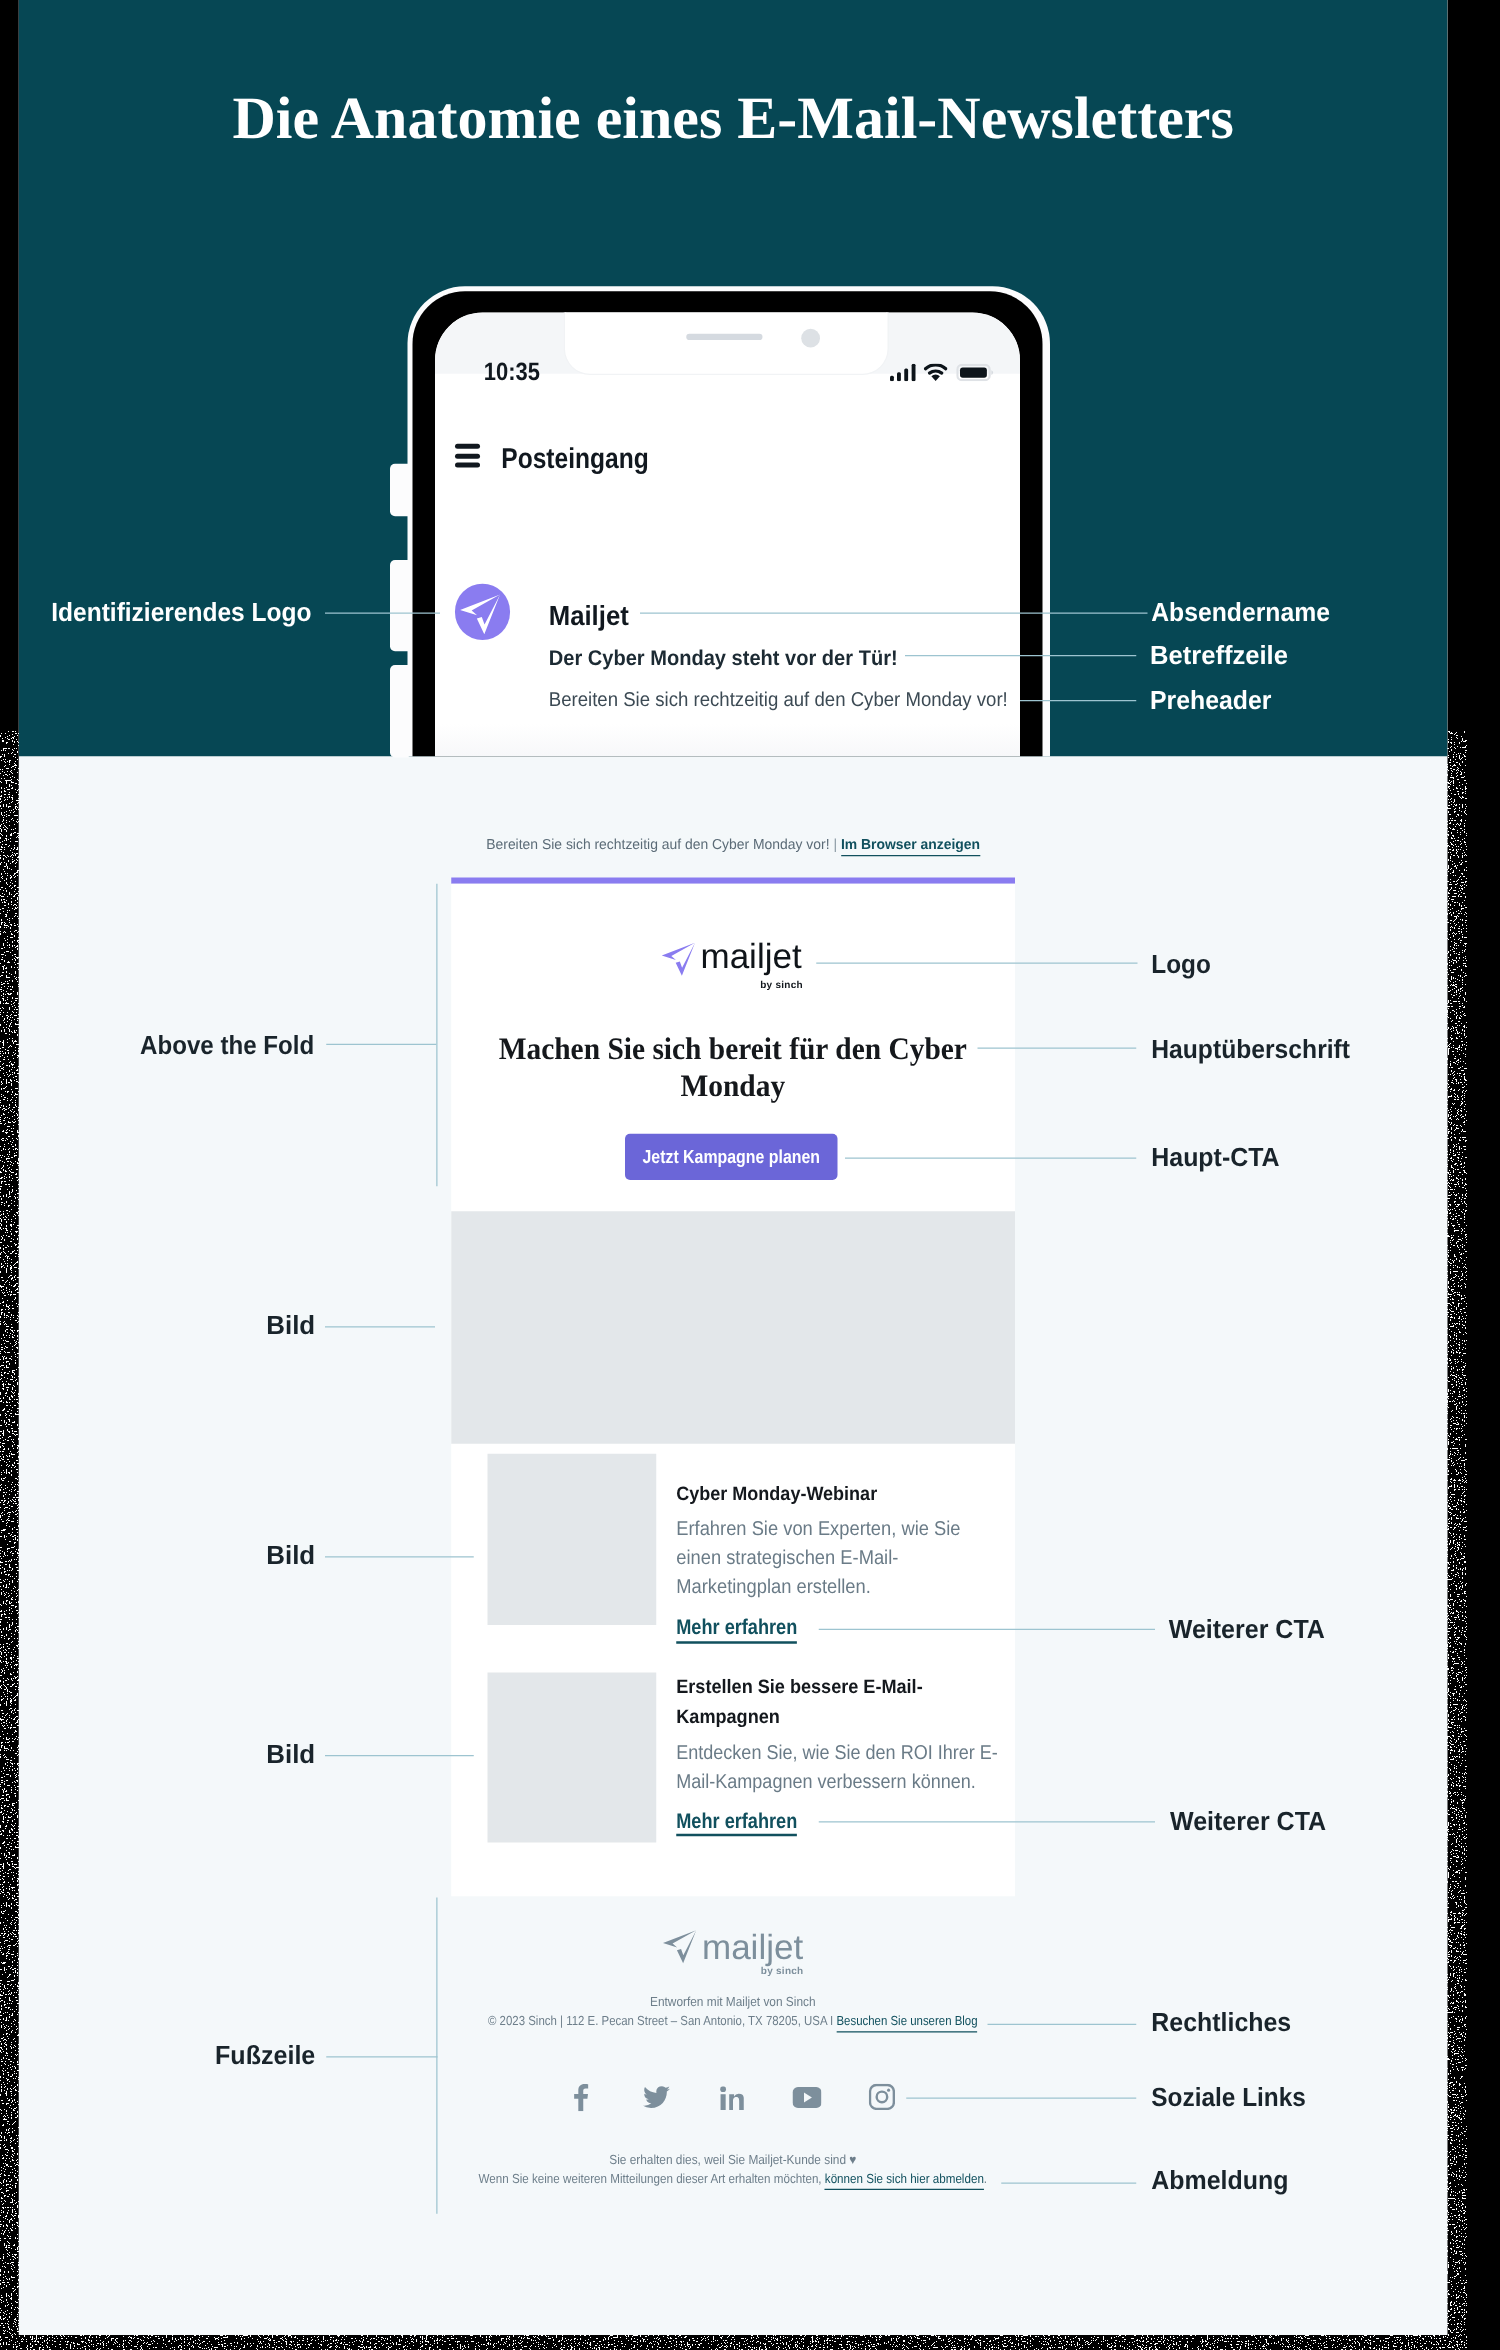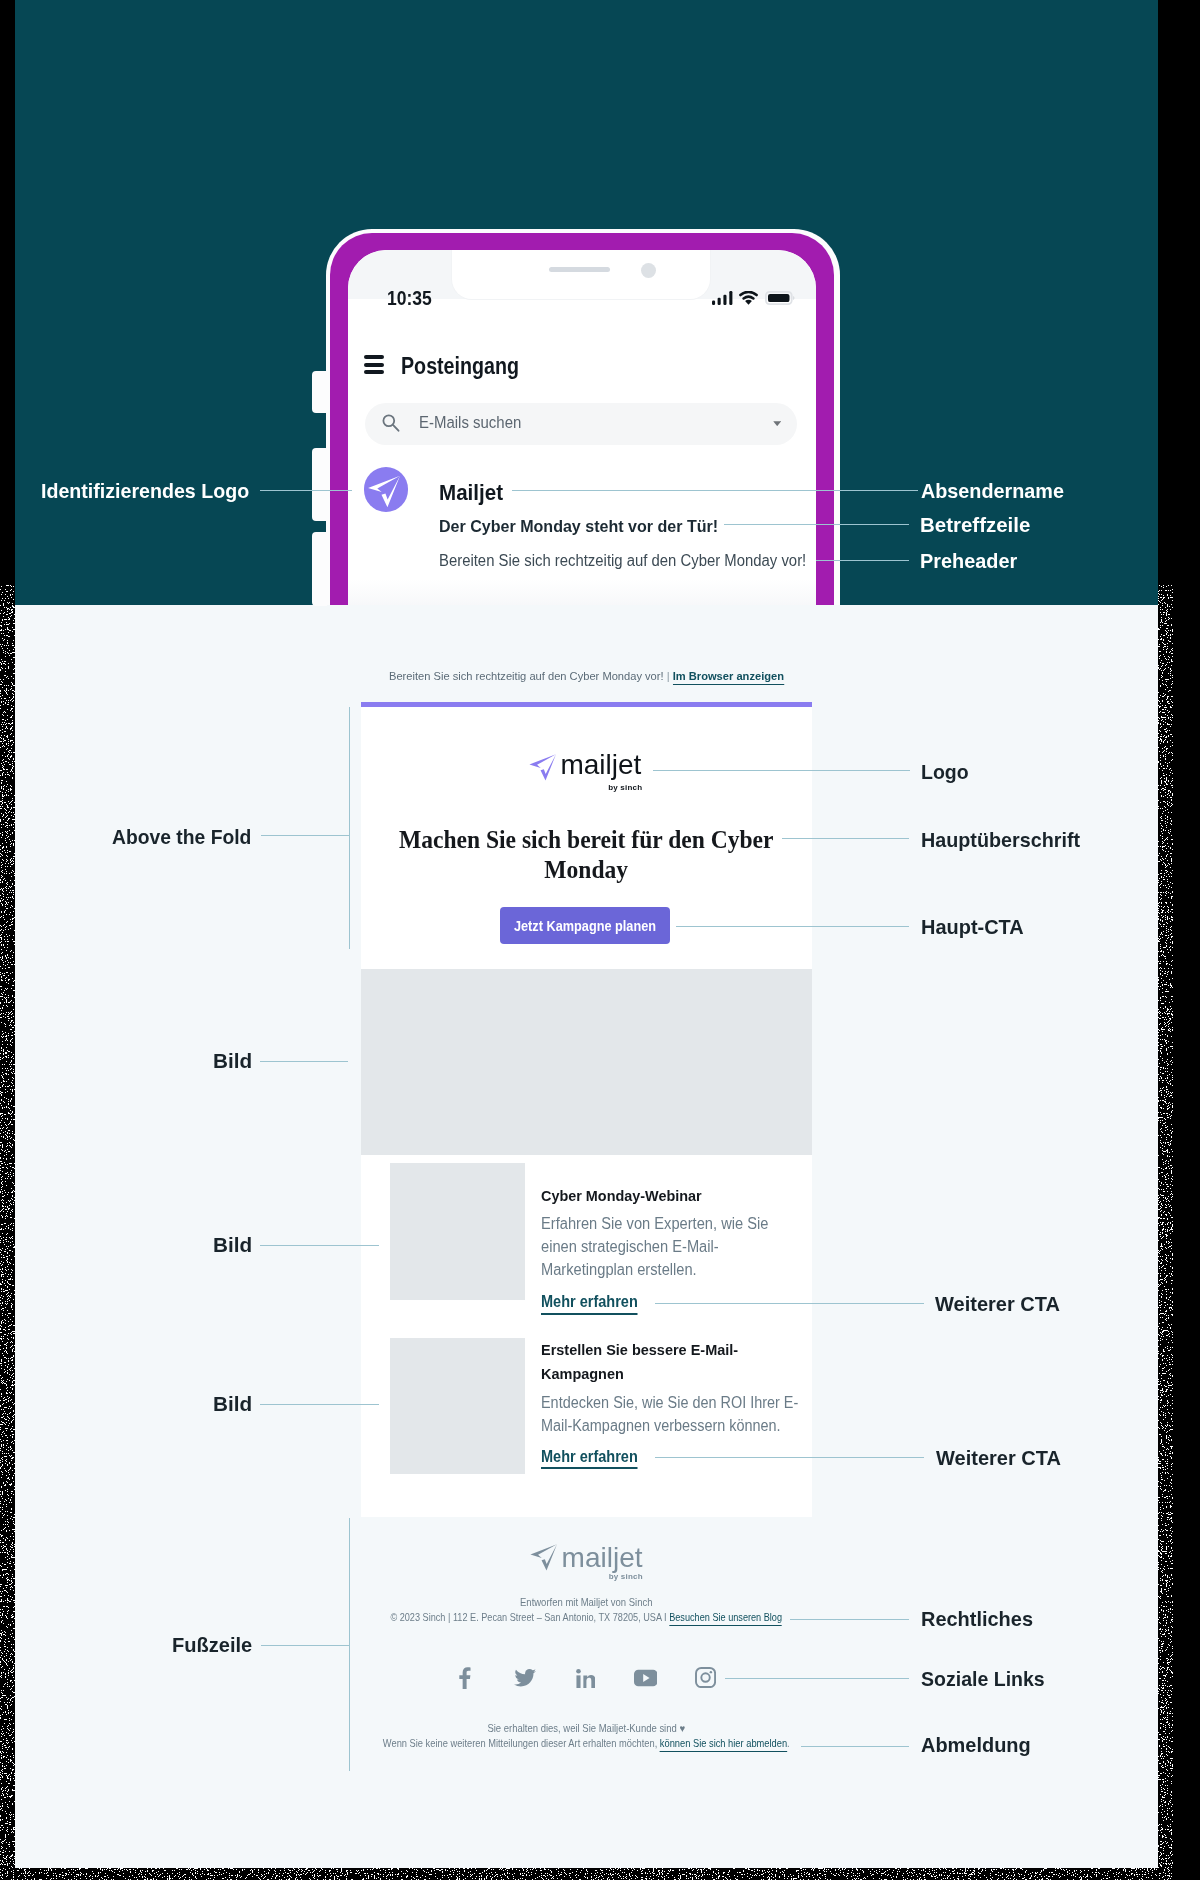--- a/index.html
+++ b/index.html
@@ -9,21 +9,21 @@
   #dark{left:0;top:0;width:1143px;height:605px;background:#064754;}
   #title{left:0;top:67px;width:1143px;text-align:center;color:#fff;
     font-family:"Liberation Serif",serif;font-weight:bold;font-size:48px;}
 
   
   #phone{left:297px;top:229px;width:528px;height:376px;}
   #phone-fade{position:absolute;left:0;bottom:0;width:468px;height:26px;background:linear-gradient(to bottom,rgba(255,255,255,0) 0%,rgba(246,247,249,0.9) 100%);}
   .side-btn{position:absolute;left:0;width:14.5px;background:#fcfcfd;border-radius:4px 0 0 4px;}
   #phone-body{position:absolute;left:14px;top:0;width:514px;height:376px;background:#fcfcfd;
      border-radius:46px 46px 0 0;}
-  #phone-inner{position:absolute;left:4px;top:4px;width:504px;height:372px;background:#a21caf;
+  #phone-inner{position:absolute;left:4px;top:4px;width:504px;height:372px;background:#000000;
      border-radius:42px 42px 0 0;}
   #phone-screen{position:absolute;left:18px;top:17px;width:468px;height:355px;background:#fff;
      border-radius:38px 38px 0 0;overflow:hidden;}
   #statusstrip{position:absolute;left:0;top:0;width:468px;height:49px;background:#f4f6f8;border-radius:38px 38px 0 0;}
   #notch{position:absolute;left:104px;top:-24px;width:258px;height:73px;background:#ffffff;
      border-radius:0 0 20px 20px;box-shadow:0 0 0 1px #f1f3f5;}
   #speaker{position:absolute;left:201px;top:17px;width:61px;height:5px;border-radius:3px;background:#d5dae0;}
   #camera{position:absolute;left:293px;top:13px;width:15px;height:15px;border-radius:50%;background:#dde1e5;}
   #clocktime{position:absolute;left:39px;top:36.8px;font-size:20px;font-weight:bold;color:#11181f;letter-spacing:0px;transform:scaleX(0.877);transform-origin:left top;}
   #statusicons{position:absolute;left:364px;top:41px;display:flex;align-items:flex-end;gap:6.3px;}
@@ -109,20 +109,21 @@
     <rect x="0" y="585" width="15" height="1283" filter="url(#nw)"></rect>
     <rect x="0" y="585" width="15" height="1283" filter="url(#nc)"></rect>
     <rect x="1158" y="585" width="15" height="1283" filter="url(#nw)"></rect>
     <rect x="1158" y="585" width="15" height="1283" filter="url(#nc)"></rect>
     <rect x="0" y="1868" width="1173" height="12" filter="url(#nw)"></rect>
     <rect x="0" y="1868" width="1173" height="12" filter="url(#nc)"></rect>
   </g>
 </svg>
 <div id="page">
   <div id="dark" class="abs"></div>
+  <div id="title" class="abs">Die Anatomie eines E-Mail-Newsletters</div>
 
   <div id="phone" class="abs">
     <div class="side-btn" style="top:141.6px;height:42.6px;"></div>
     <div class="side-btn" style="top:218.8px;height:73.1px;"></div>
     <div class="side-btn" style="top:302.6px;height:74px;"></div>
     <div id="phone-body">
       <div id="phone-inner">
         <div id="phone-screen">
           <div id="phone-fade"></div>
           <div id="statusstrip"></div>
@@ -149,30 +150,20 @@
               </svg>
           </div>
 
           <div style="position:absolute;left:0;top:0;">
             <div class="hamline" style="top:105.1px;"></div>
             <div class="hamline" style="top:113px;"></div>
             <div class="hamline" style="top:120.1px;"></div>
           </div>
           <div id="inbox-title"><span class="sq" style="transform:scaleX(0.855)">Posteingang</span></div>
 
-          <div id="searchbar">
-            <svg style="position:absolute;left:17.4px;top:11.9px;" width="19" height="19" viewBox="0 0 19 19">
-                <circle cx="6.8" cy="6.8" r="5.4" fill="none" stroke="#6b757e" stroke-width="1.8"></circle>
-                <path d="M11.2 11.2 L16.5 16.7" stroke="#6b757e" stroke-width="1.9" stroke-linecap="round"></path>
-              </svg>
-            <div id="searchph"><span class="sq" style="transform:scaleX(0.871)">E-Mails suchen</span></div>
-            <svg style="position:absolute;left:407.8px;top:18.3px;" width="8.4" height="5.4" viewBox="0 0 14 9">
-                <path d="M0.4 0.4 L7 8.6 L13.6 0.4 Z" fill="#6f7479"></path>
-              </svg>
-          </div>
 
           <div id="mailrow">
             <div id="avatar">
               <svg width="44.7" height="44.7" viewBox="0 0 45 45">
                   <path d="M36.3 8.7 L4.1 21.1 L17.8 25.3 L13.4 21.6 Z" fill="#fff"></path>
                   <path d="M36.3 8.7 L23.6 40.6 L17.6 28.0 L21.6 26.8 L23.8 32.8 Z" fill="#fff"></path>
                 </svg>
             </div>
             <div id="sendername"><span class="sq" style="transform:scaleX(0.935)">Mailjet</span></div>
             <div id="subjectline"><span class="sq" style="transform:scaleX(0.944)">Der Cyber Monday steht vor der Tür!</span></div>

